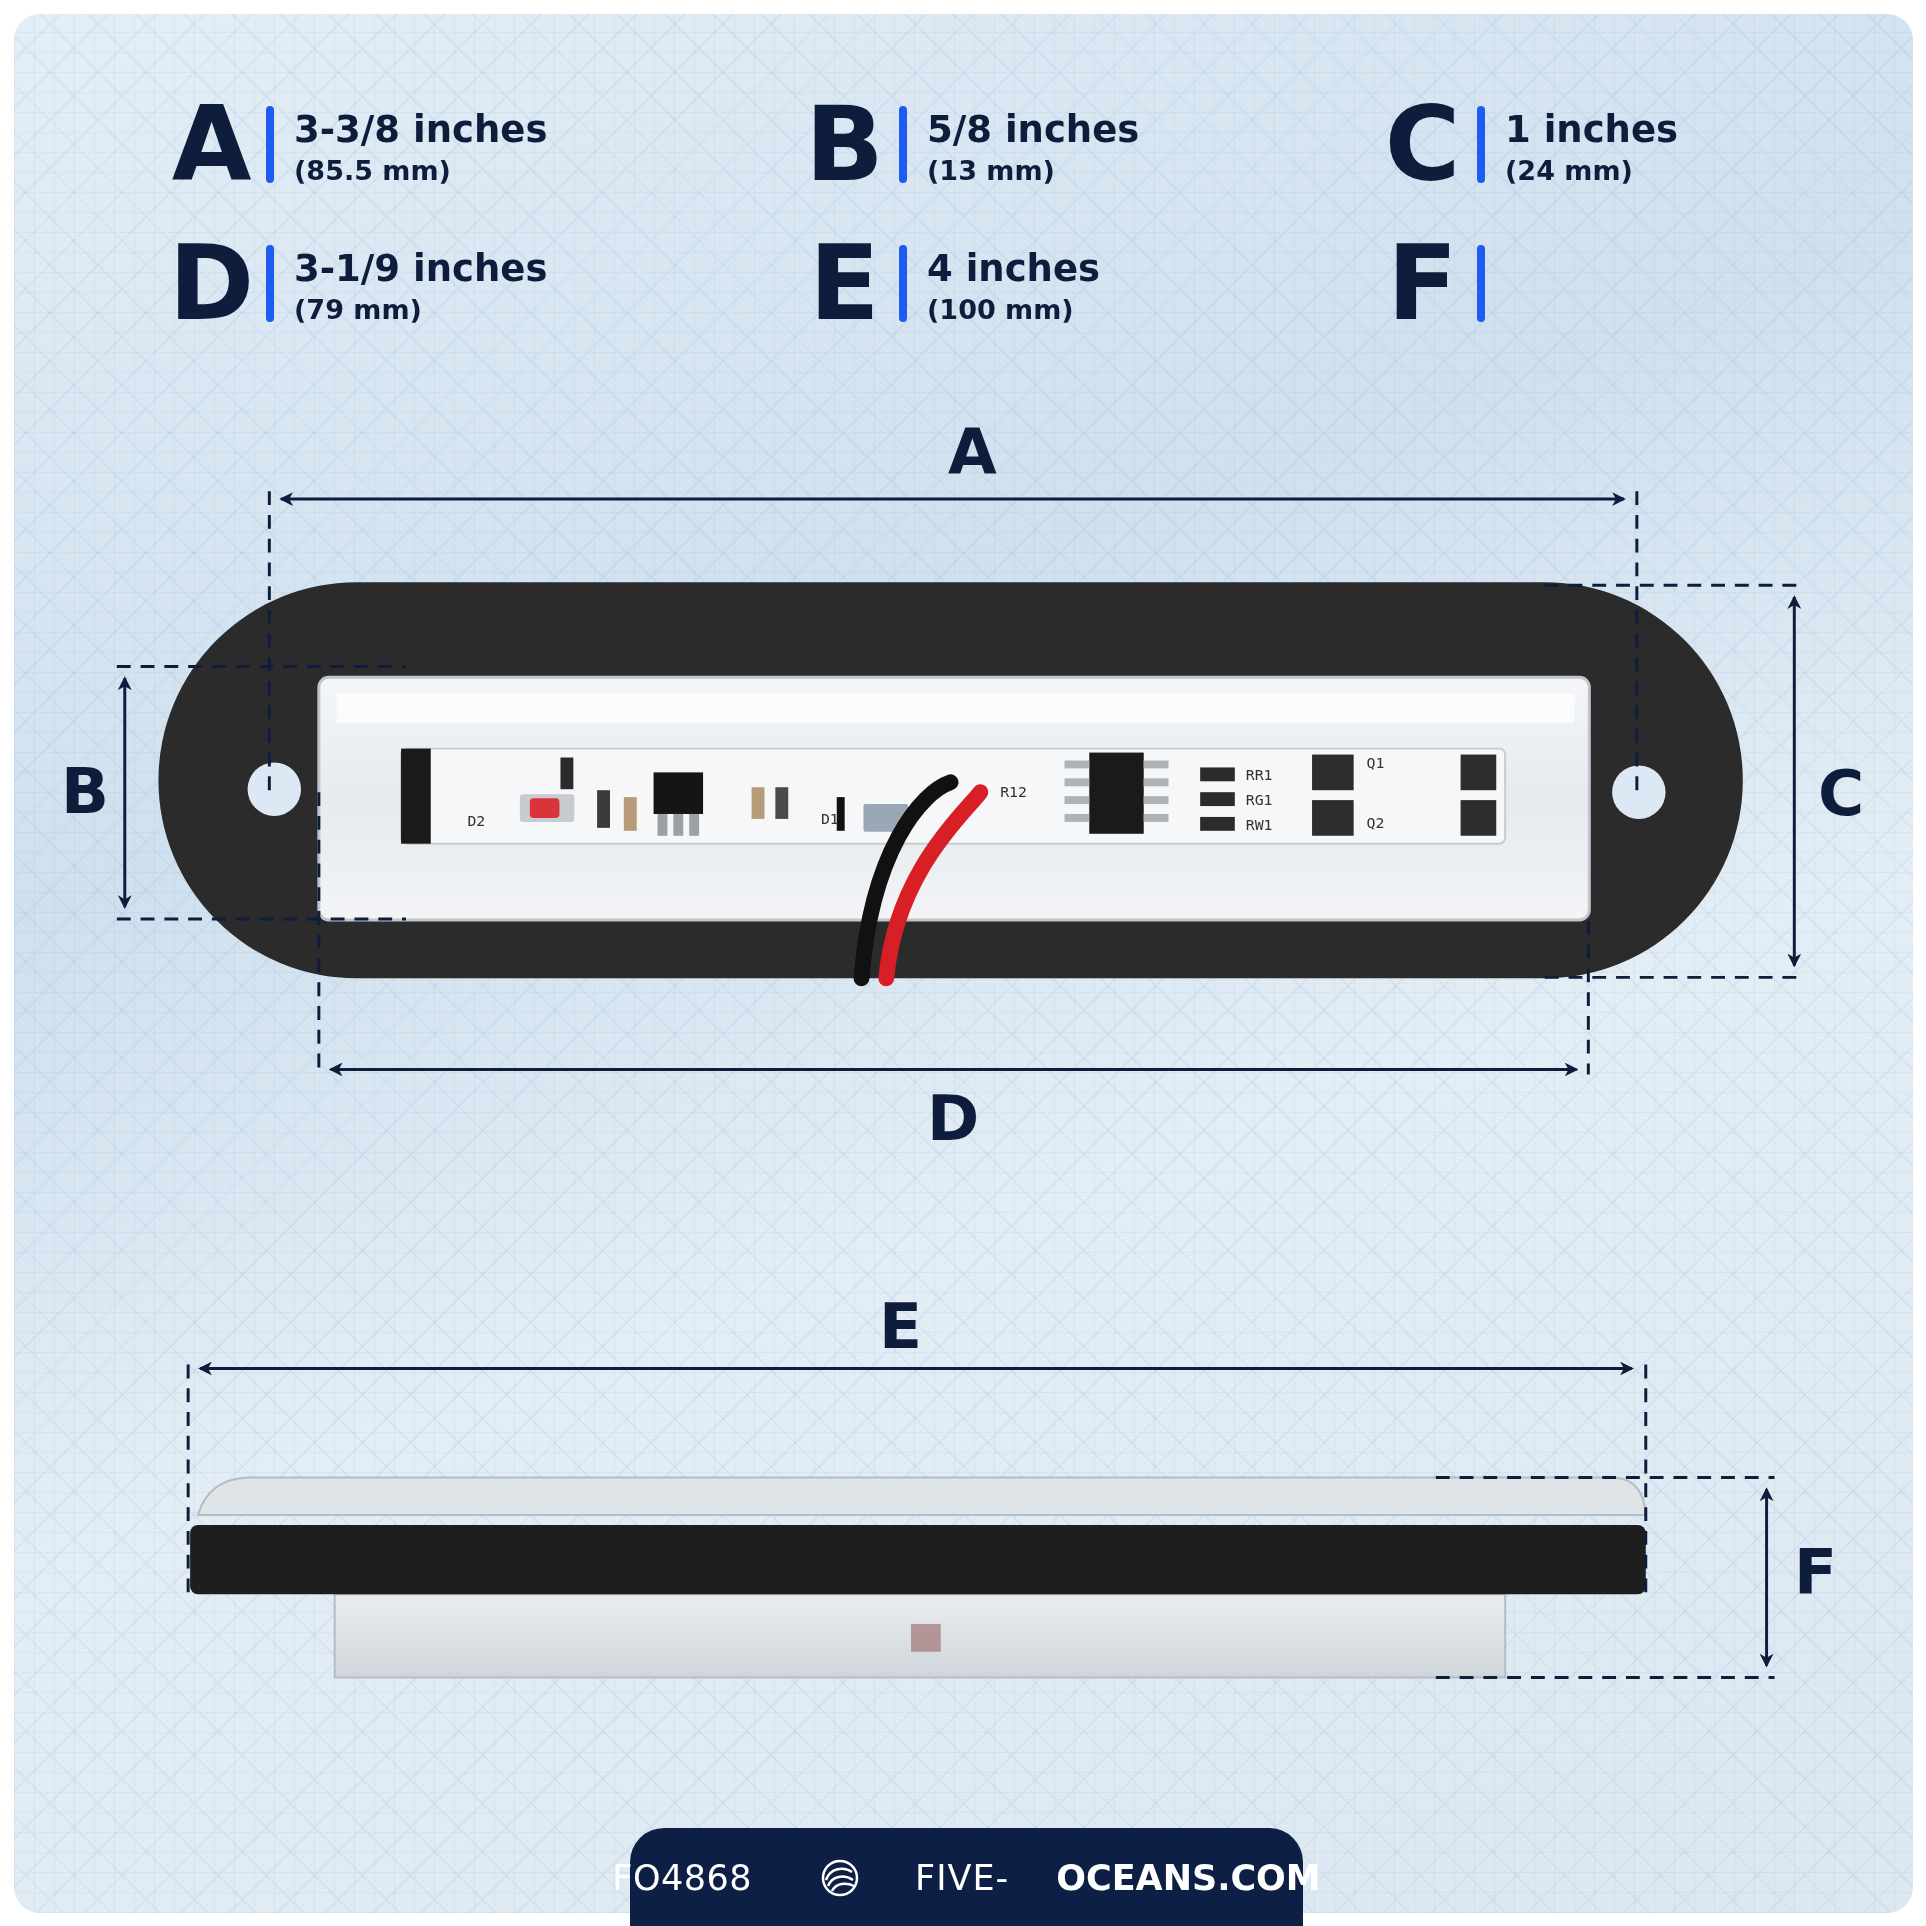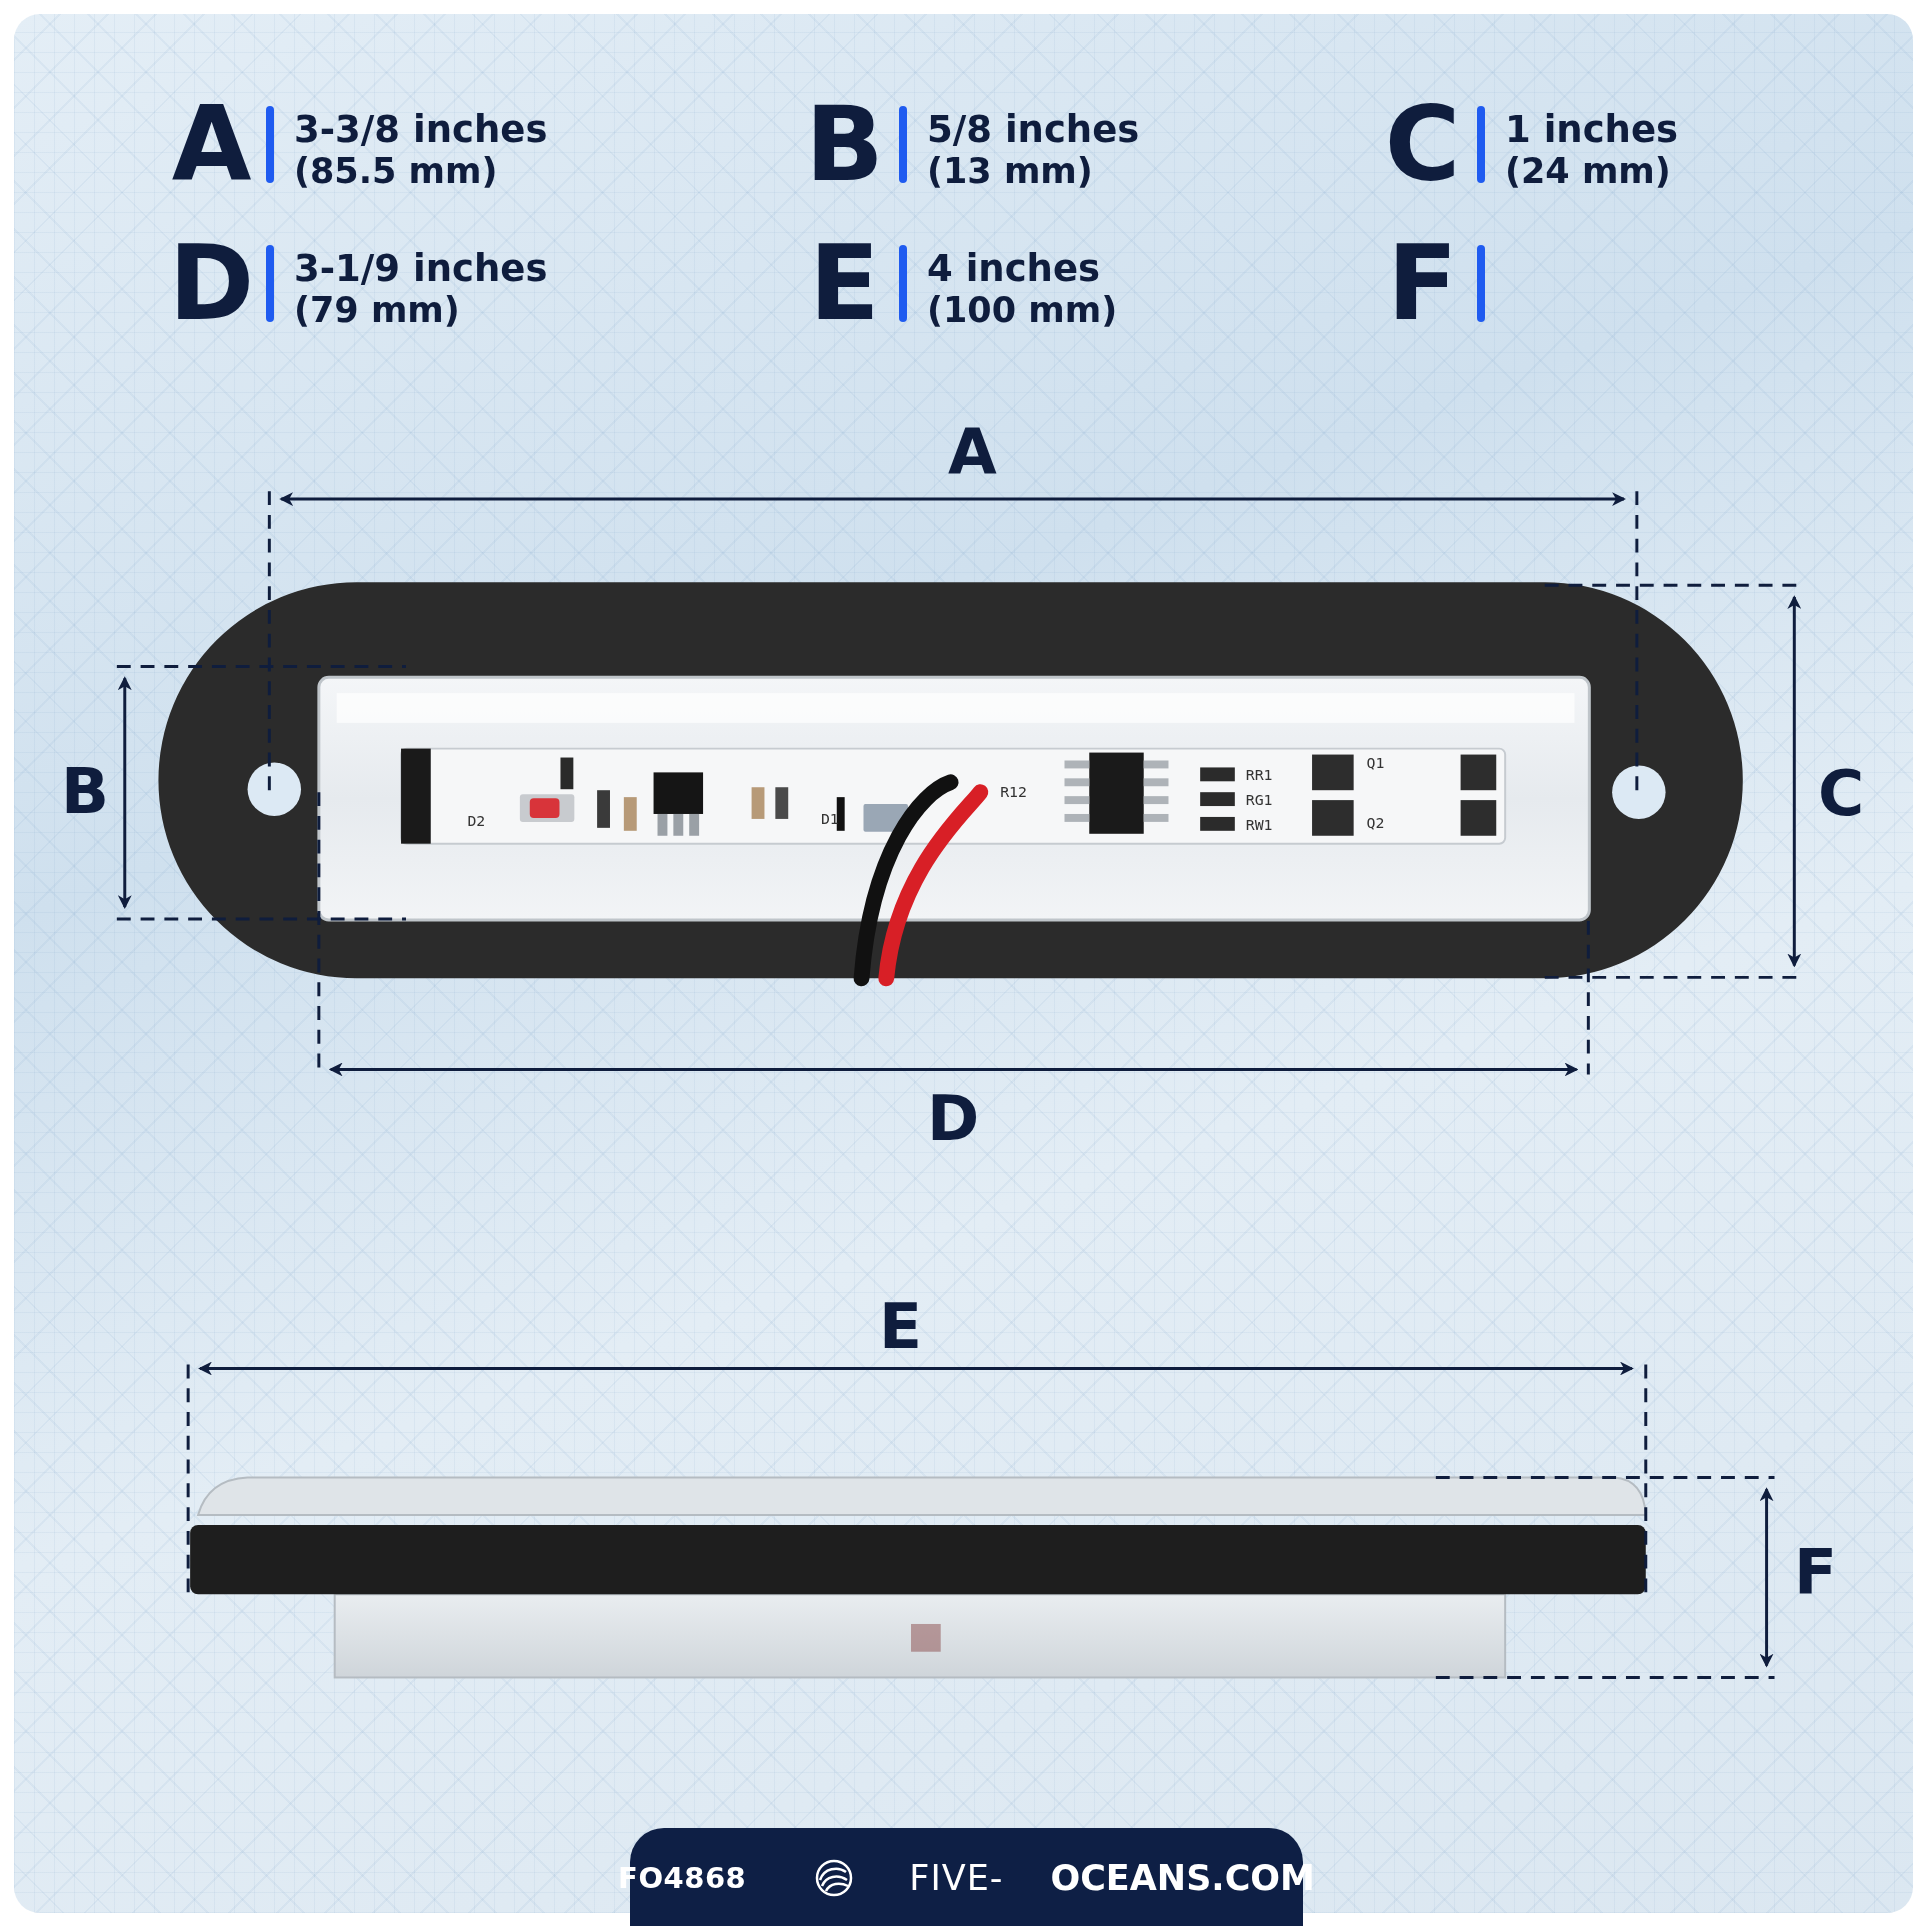--- a/index.html
+++ b/index.html
@@ -24,33 +24,33 @@
   .spec .letter {
     font-size:103px; font-weight:bold; color:#0f1d3d; line-height:1;
     width:95px; text-align:center; letter-spacing:-2px;
   }
   .spec .bar {
     width:8px; height:77px; border-radius:4px; background:#1f5bf0;
     margin:0 20px 0 8px;
   }
   .spec .txt { display:flex; flex-direction:column;margin-top:11px; }
   .spec .inches { font-size:37px; font-weight:bold; color:#0f1d3d; line-height:42px; }
-  .spec .mm { font-size:35px; font-weight:bold; color:#0f1d3d; line-height:40px; }
+  .spec .mm { font-size:27px; font-weight:bold; color:#0f1d3d; line-height:40px; }
 
   .dimlabel {
     position:absolute; font-size:63px; font-weight:bold; color:#0f1d3d; line-height:1;
   }
   svg { position:absolute; left:0; top:0; }
 
   .footer {
     position:absolute; left:630px; top:1828px; width:673px; height:99px;
     background:#0e1f45; border-radius:34px 34px 0 0;
     display:flex; align-items:center; justify-content:center;
   }
-  .footer .code { color:#ffffff; font-size:29px; font-weight:bold; letter-spacing:0.5px; }
+  .footer .code { color:#ffffff; font-size:35px; font-weight:normal; letter-spacing:0.5px; }
   .footer .sep { width:3px; height:42px; background:#1f5bf0; margin:0 34px; }
   .footer .brand { display:flex; align-items:center; color:#ffffff; font-size:35px;gap:47px; }
   .footer .brand .light { font-weight:normal; letter-spacing:1px; }
   .footer .brand .bold { font-weight:bold; }
   .footer .logo { width:40px; height:40px; margin-right:8px; }
 </style>
 </head>
 <body>
 
 <div class="card">

